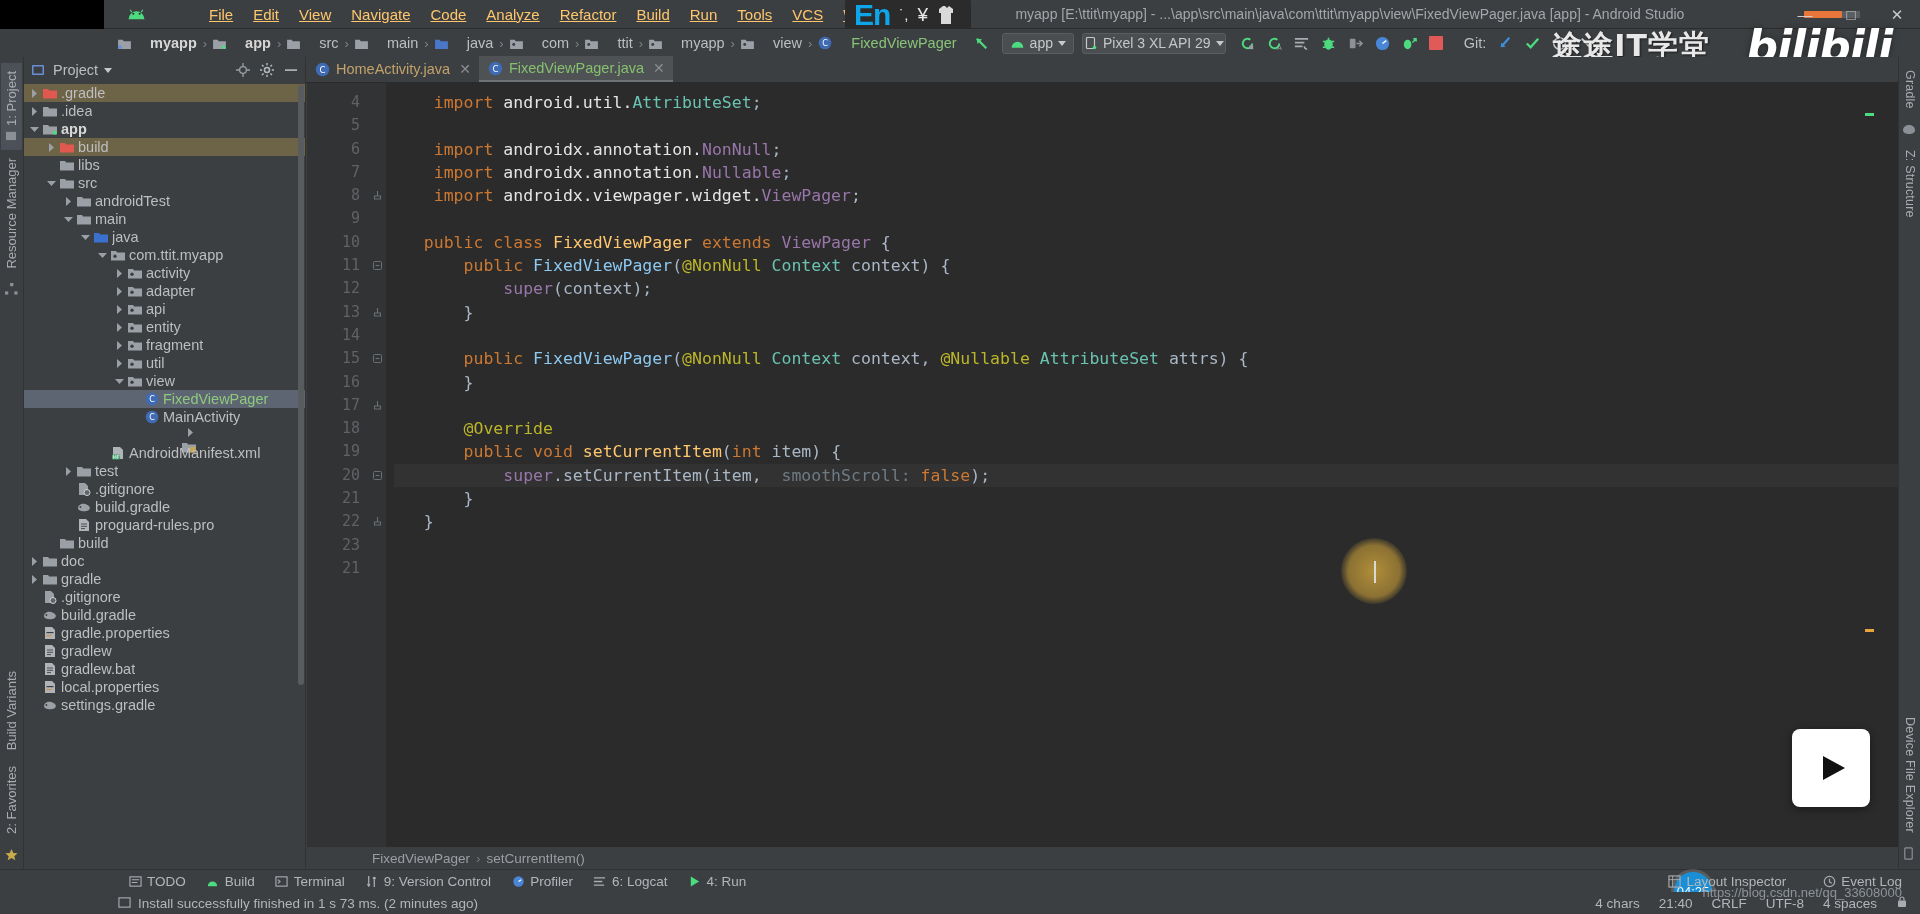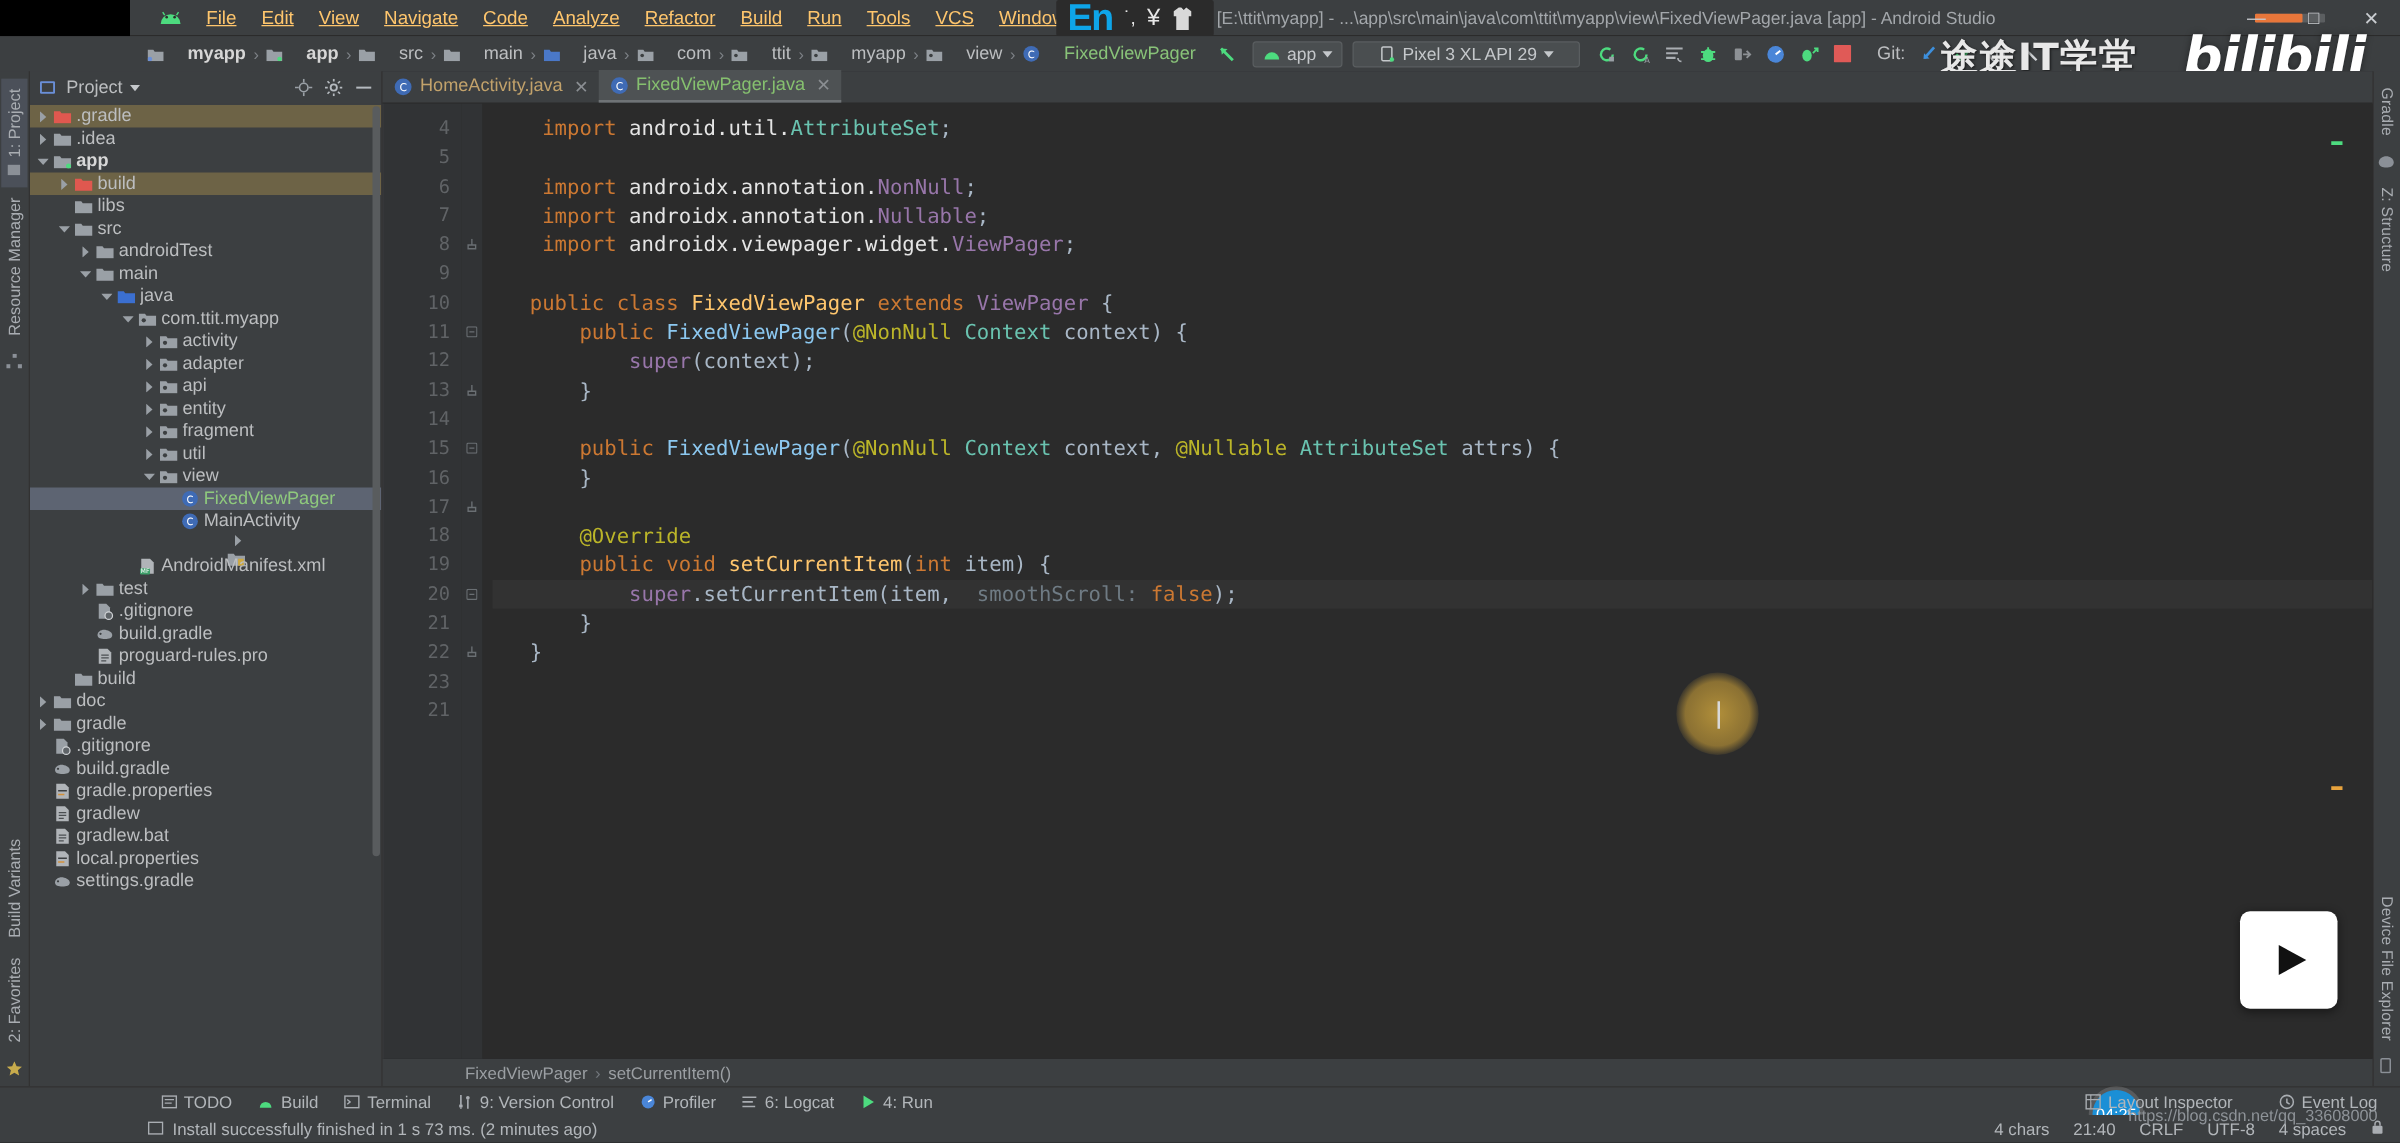--- a/index.html
+++ b/index.html
@@ -11,21 +11,21 @@
     -webkit-font-smoothing: antialiased;
   }
   .app {
     position:absolute; left:0; top:0; width:1920px; height:914px;
     background:#3c3f41;
     display:flex; flex-direction:column;
   }
   
   .titlebar {
     height:29px; background:#3c3f41; display:flex; align-items:center;
-    position:relative; flex:none; border-bottom:1px solid #2b2b2b;
+    position:relative; flex:none; border-bottom:1px solid #2b2b2b;gap:44px;
   }
   .logo-icon { width:26px; height:29px; display:flex; align-items:center; justify-content:center; margin-left:123px; }
   .menubar { display:flex; align-items:center; gap:0px; margin-left:6px; }
   .menu-item {
     padding:3px 10px; font-size:15px; color:#bcbec0; white-space:nowrap; cursor:default;
   }
   .menu-item .mn { text-decoration:underline; }
   .win-title {
     font-size:14px; color:#a3a7ab; white-space:nowrap; margin-left:14px;
   }
@@ -55,21 +55,21 @@
   .crumb.b { font-weight:bold; color:#d6d6d6; }
   .crumb-sep { color:#7d8186; margin:0 6px; font-size:13px; }
   .crumb.green { color:#89c379; }
   .tbicon { width:23px; height:22px; display:flex; align-items:center; justify-content:center; margin:0 2px; }
   .run-config {
     display:flex; align-items:center; gap:5px; height:21px; padding:0 7px;
     background:#4a4e50; border:1px solid #5a5e60; border-radius:3px; font-size:14px; color:#c5c8cb;
     margin-left:6px;
   }
   .device-config {
-    display:flex; align-items:center; gap:5px; height:21px; padding:0 20px;
+    display:flex; align-items:center; gap:5px; height:21px; padding:0 1px;
     background:#4a4e50; border:1px solid #5a5e60; border-radius:3px; font-size:14px; color:#c5c8cb;
     margin-left:8px;
   }
   .caret { width:0;height:0;border-left:4px solid transparent;border-right:4px solid transparent;border-top:5px solid #c5c8cb; }
   .git-label { font-size:14.5px; color:#bcbec0; margin-left:14px; margin-right:6px; }
   .watermark {
     position:absolute; right:210px; top:-3px; font-size:30px; font-weight:bold;
     color:#e8e8e8; letter-spacing:1px; text-shadow:1px 1px 2px rgba(0,0,0,.6);
     font-family:"DejaVu Sans", sans-serif;
   }

